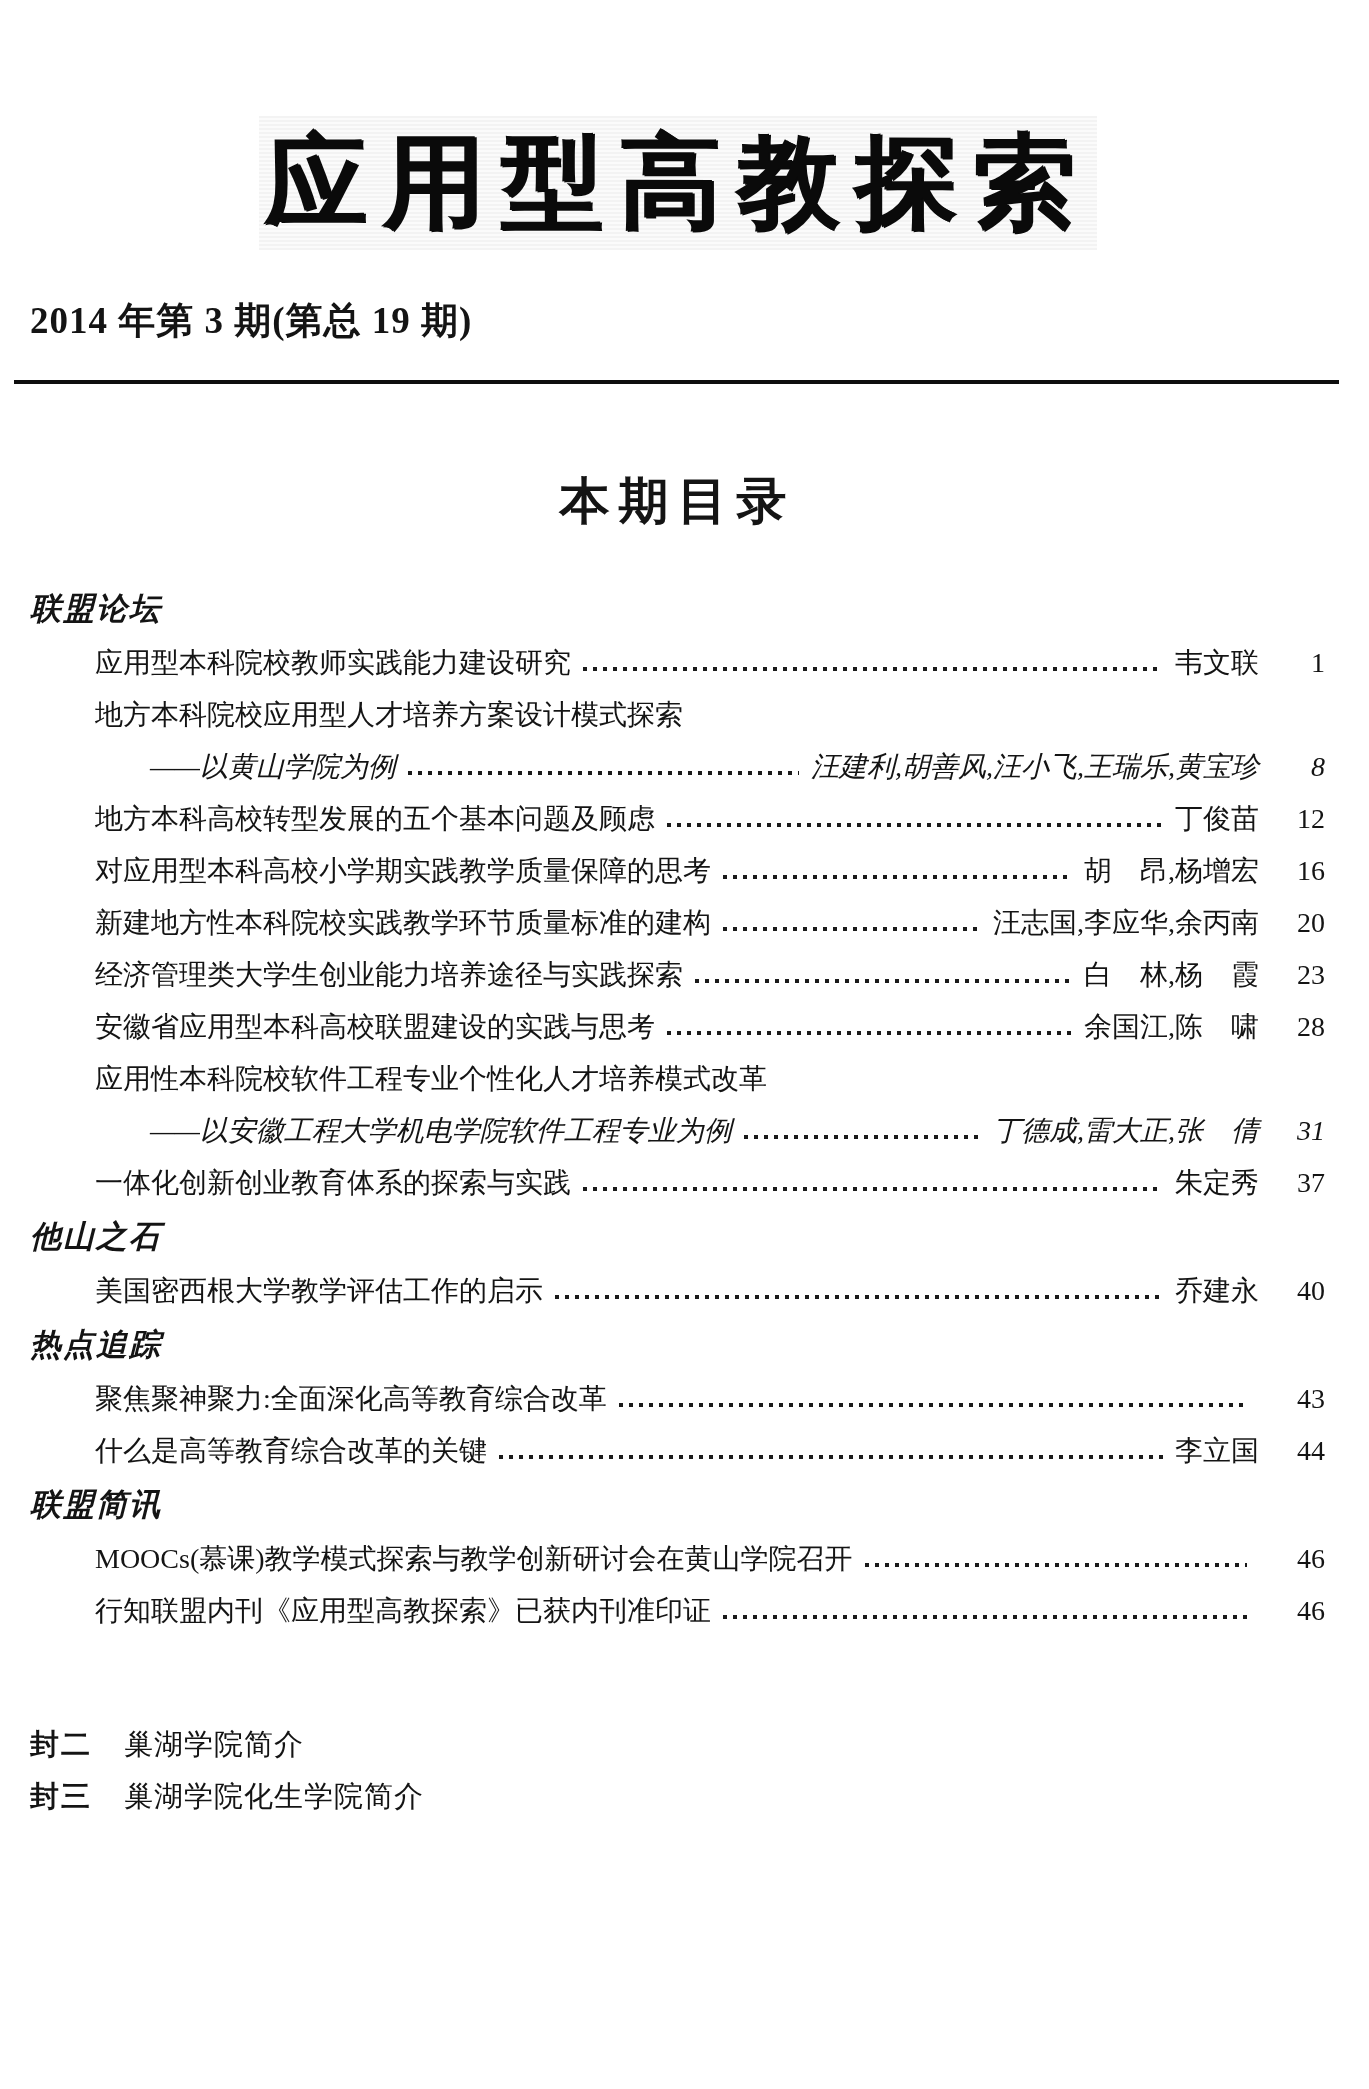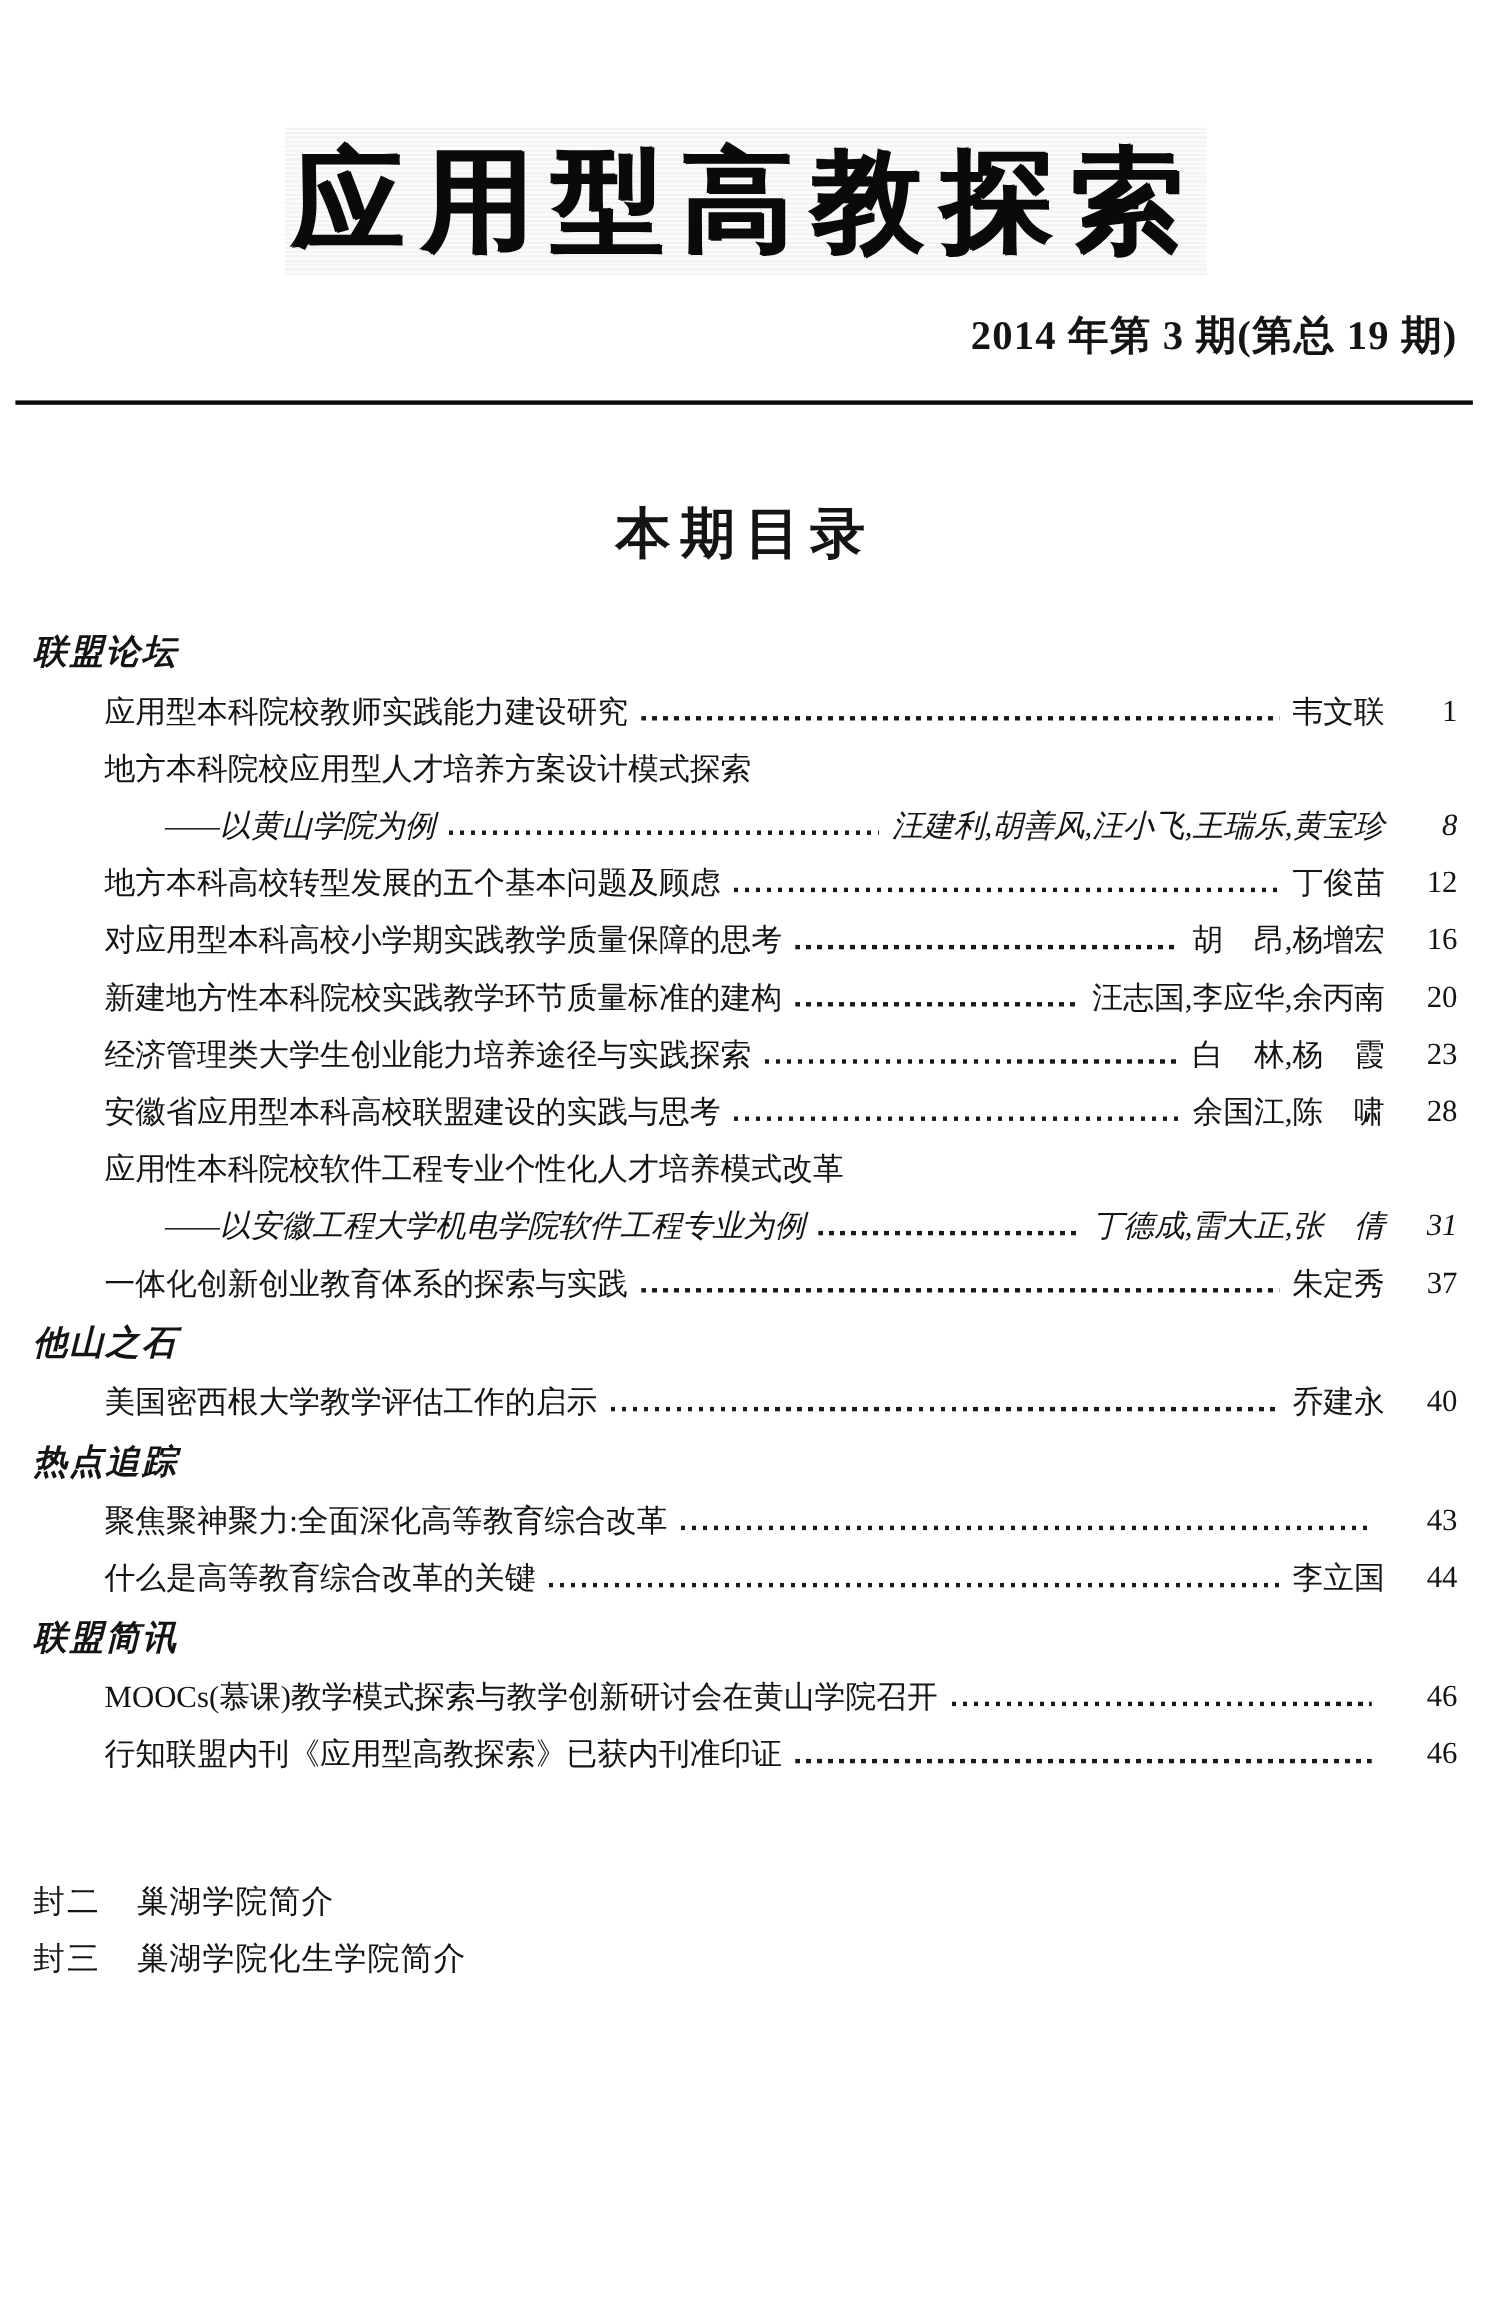--- a/index.html
+++ b/index.html
@@ -19,22 +19,22 @@
     background:repeating-linear-gradient(180deg,#f3f3f3 0 2px,#fbfbfb 2px 4px);
     display:flex; align-items:center; justify-content:center;
     font-family:"DejaVu Serif", serif;
     font-size:102px; font-weight:900; letter-spacing:16px;
     color:#0a0a0a;
     text-shadow:2px 1px 0 #0a0a0a;
     white-space:nowrap;
   }
 
   .issue-line {
-    margin-top:30px;
-    text-align:right;
+    margin-top:46px;
+    text-align:left;
     font-size:37px; font-weight:bold;
     letter-spacing:1px;
   }
 
   .rule { height:4px; background:#0e0e0e; margin:34px 0 0 -16px; width:1325px; }
 
   .toc-title {
     margin-top:84px;
     text-align:center;
     font-family:"Liberation Sans", sans-serif;
@@ -62,21 +62,21 @@
     height:4px;
     align-self:center;
     margin:12px 12px 0 12px;
     background-image:repeating-linear-gradient(90deg,#1a1a1a 0 4px,transparent 4px 10px);
   }
   .authors { flex:0 0 auto; }
   .pagenum { flex:0 0 auto; width:48px; margin-left:18px; text-align:right; }
 
   .covers { margin-top:82px; }
   .cover-row { display:flex; align-items:center; height:52px; font-size:29px; }
-  .cover-label { font-family:"Liberation Sans", sans-serif; font-weight:normal; letter-spacing:2px; }
+  .cover-label { font-family:"Liberation Sans", sans-serif; font-weight:bold; letter-spacing:2px; }
   .cover-text { margin-left:32px; letter-spacing:1px; }
 </style>
 </head>
 <body>
 
 <div class="page">
 
   <div class="logo-wrap">
     <div class="logo">应用型高教探索</div>
   </div>

